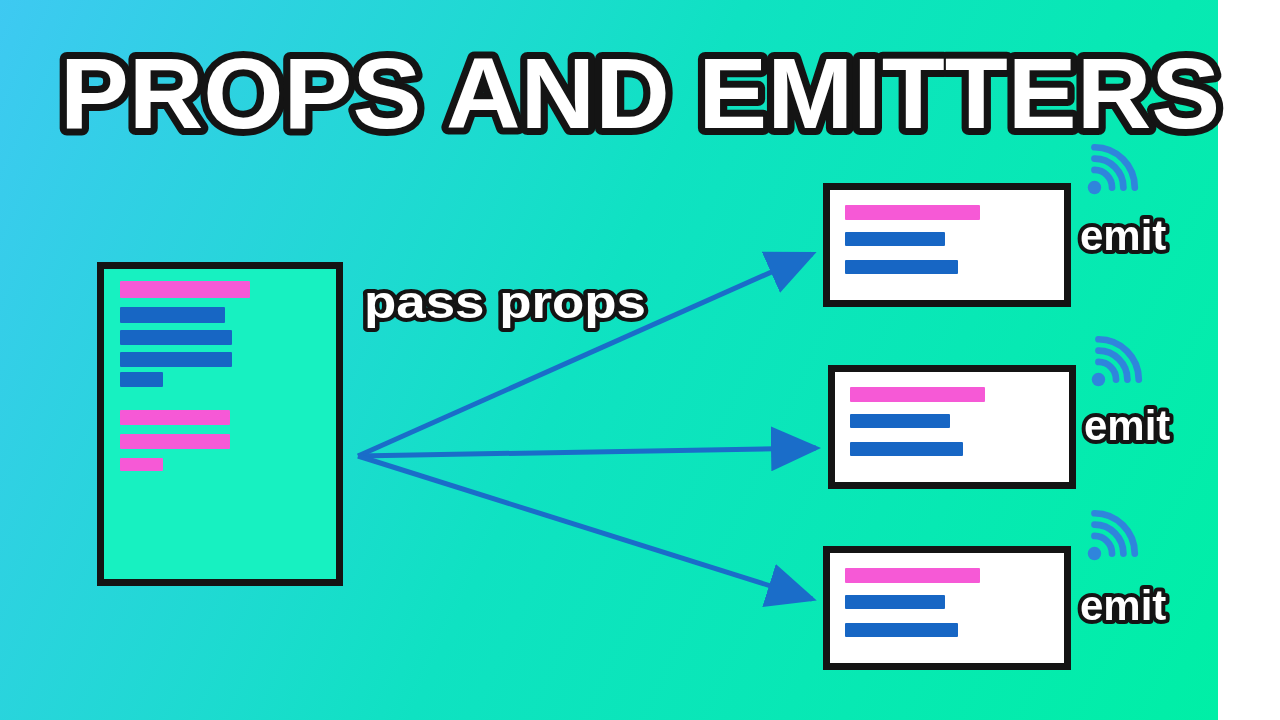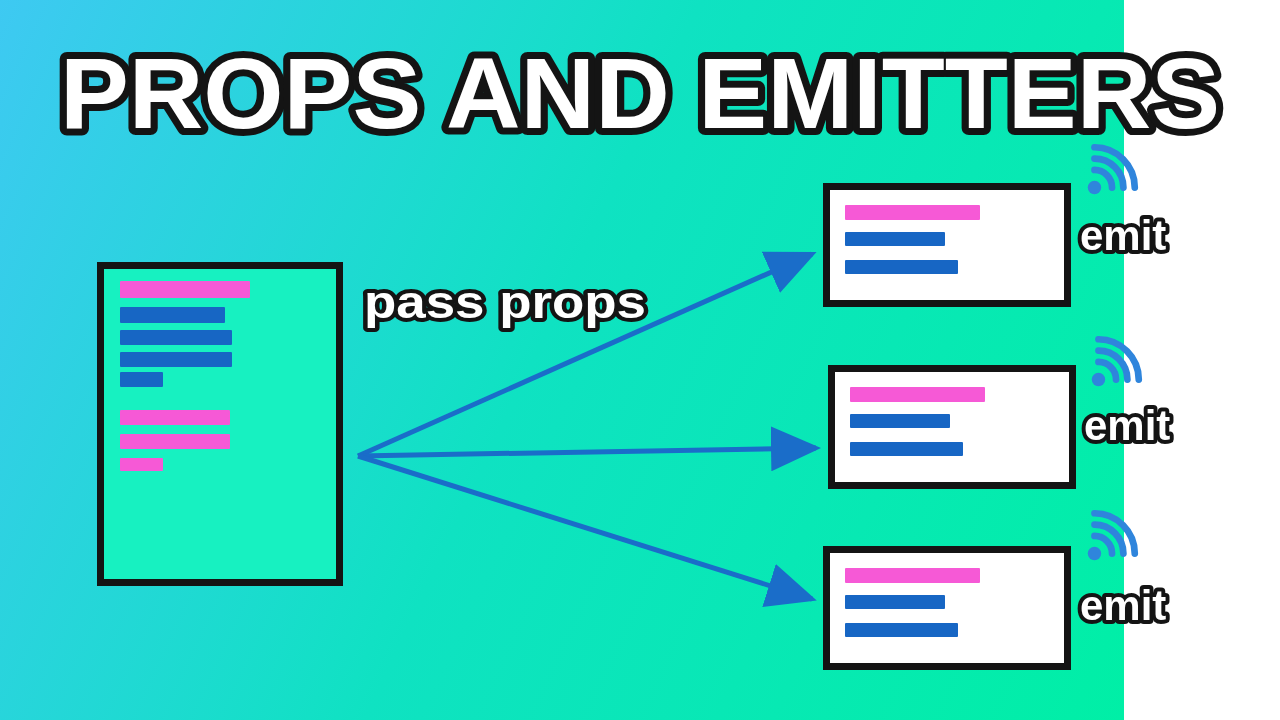--- a/index.html
+++ b/index.html
@@ -1,19 +1,19 @@
 <!DOCTYPE html>
 <html style="--bg1: #3ec9f2; --bg_mid: #0fe2c2; --bg2: #00efa6; --parent_fill: #17f1c1; --pink: #f659d6; --blue: #1766c4; --arrow: #1a6dc9; --wifi: #2f85dc; --border: #141414; --outline: #141414; --text_fill: #ffffff;"><head>
 <meta charset="utf-8">
 <style>
   * { margin:0; padding:0; box-sizing:border-box; }
   html,body { width:1280px; height:720px; }
   body { font-family:"Liberation Sans", sans-serif; overflow:hidden; }
   .stage {
-    position:relative; width:1124px; height:720px;
+    position:relative; width:1218px; height:720px;
     background:linear-gradient(115deg, var(--bg1) 0%, var(--bg_mid) 48%, var(--bg2) 100%);
   }
   .abs { position:absolute; }
   svg text {
     font-family:"Liberation Sans", sans-serif;
     font-weight:bold;
     fill:var(--text_fill);
     stroke:var(--outline);
     paint-order:stroke fill;
     stroke-linejoin:round;

